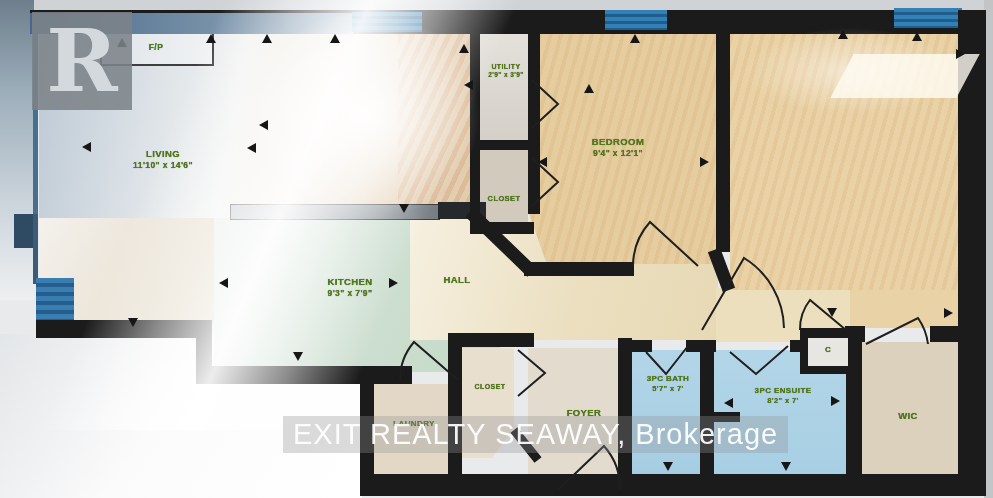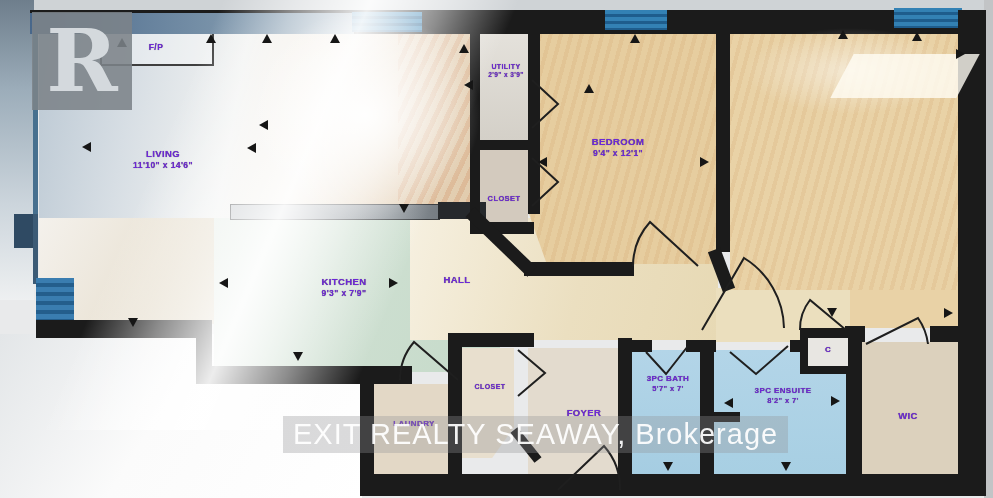--- a/index.html
+++ b/index.html
@@ -1,21 +1,21 @@
 <!DOCTYPE html>
 <html><head>
 <meta charset="utf-8">
 <style>
   html,body{margin:0;padding:0;background:#ececec;}
   #stage{position:relative;width:993px;height:498px;overflow:hidden;
          font-family:"Liberation Sans",sans-serif;background:#e9eaeb;}
   .abs{position:absolute;}
   .wall{position:absolute;background:#1b1b1b;}
   .floor{position:absolute;}
-  .rlabel{position:absolute;text-align:center;color:#6d28d9;font-weight:bold;
+  .rlabel{position:absolute;text-align:center;color:#4d7c0f;font-weight:bold;
           line-height:1.3;letter-spacing:.4px;text-shadow:0 0 .7px #55504a;}
   .rl-name{font-size:9.5px;}
   .rl-dims{font-size:8.5px;}
   .ar{position:absolute;width:0;height:0;}
   .ar-u{border-left:5px solid transparent;border-right:5px solid transparent;border-bottom:9px solid #161616;}
   .ar-d{border-left:5px solid transparent;border-right:5px solid transparent;border-top:9px solid #161616;}
   .ar-l{border-top:5px solid transparent;border-bottom:5px solid transparent;border-right:9px solid #161616;}
   .ar-r{border-top:5px solid transparent;border-bottom:5px solid transparent;border-left:9px solid #161616;}
   .win{position:absolute;background:repeating-linear-gradient(180deg,#3381b4 0 4px,#1e5d8d 4px 7px);}
   #logo-square{position:absolute;left:18px;top:8px;width:100px;height:98px;
@@ -153,21 +153,21 @@
   <div class="ar ar-r" style="left:389px;top:278px;"></div>
   <div class="ar ar-r" style="left:700px;top:157px;"></div>
   <div class="ar ar-r" style="left:944px;top:308px;"></div>
   <div class="ar ar-r" style="left:956px;top:49px;"></div>
   <div class="ar ar-r" style="left:831px;top:396px;"></div>
 
   <div class="rlabel" style="left:103px;top:148px;width:120px;">
     <div class="rl-name">LIVING</div>
     <div class="rl-dims">11'10" x 14'6"</div>
   </div>
-  <div class="rlabel" style="left:284px;top:276px;width:120px;">
+  <div class="rlabel" style="left:290px;top:276px;width:120px;">
     <div class="rl-name">KITCHEN</div>
     <div class="rl-dims">9'3" x 7'9"</div>
   </div>
   <div class="rlabel" style="left:417px;top:274px;width:80px;">
     <div class="rl-name">HALL</div>
   </div>
   <div class="rlabel" style="left:474px;top:62px;width:64px;">
     <div class="rl-name" style="font-size:7px;">UTILITY</div>
     <div class="rl-dims" style="font-size:6.5px;">2'9" x 3'9"</div>
   </div>

